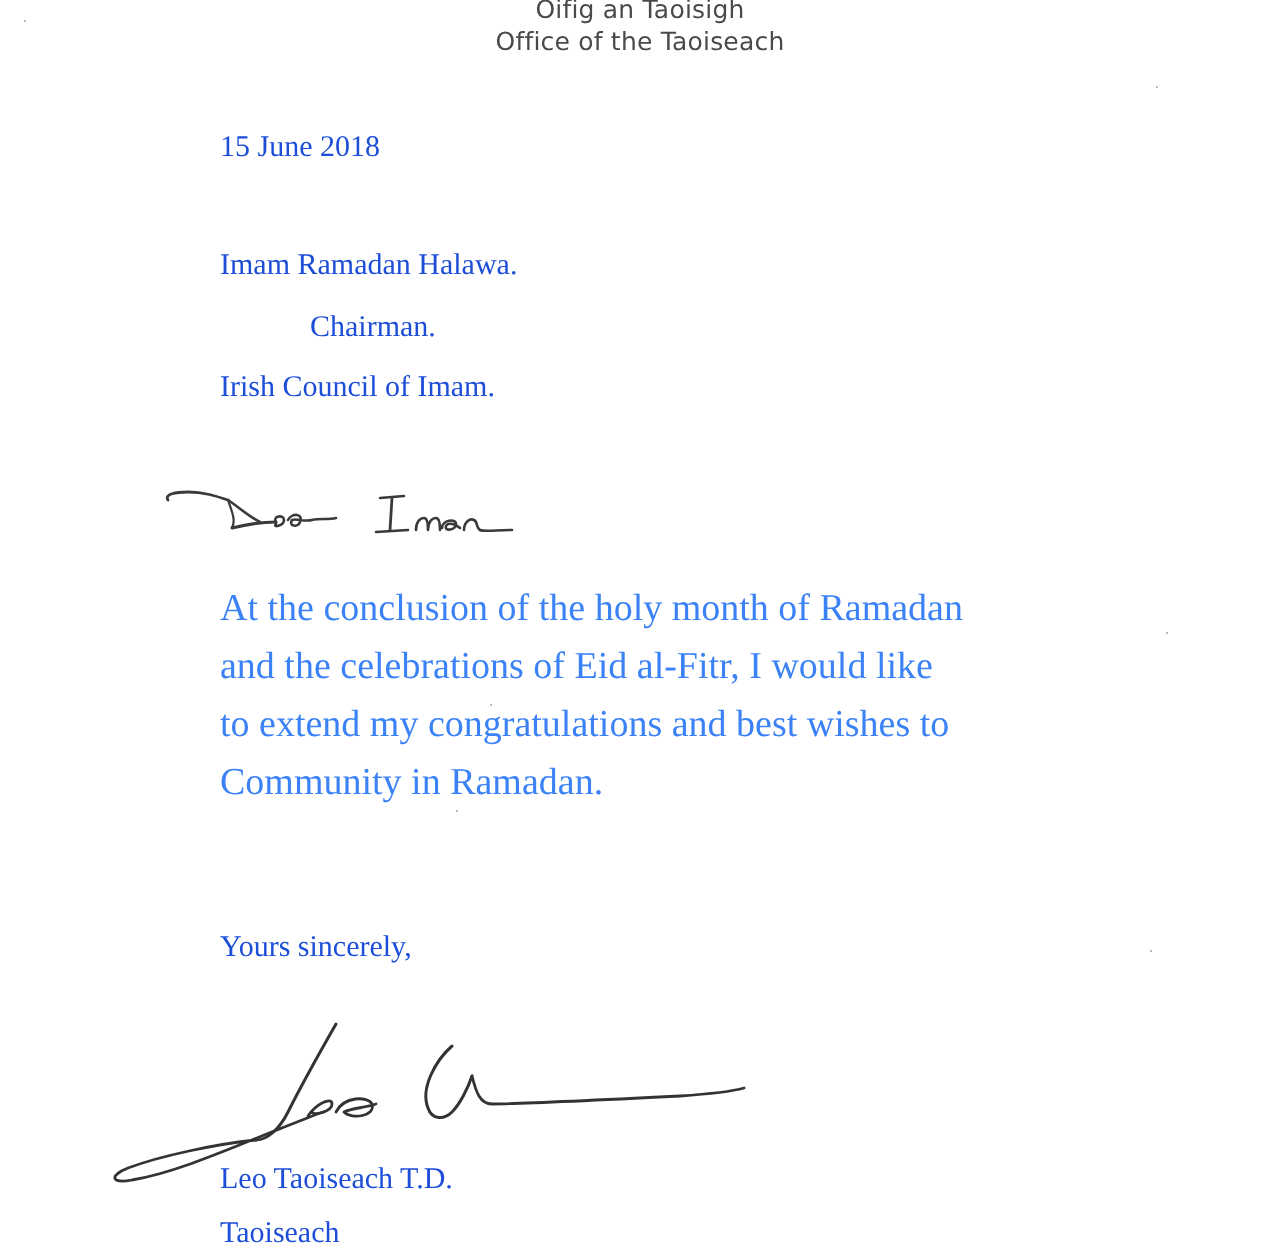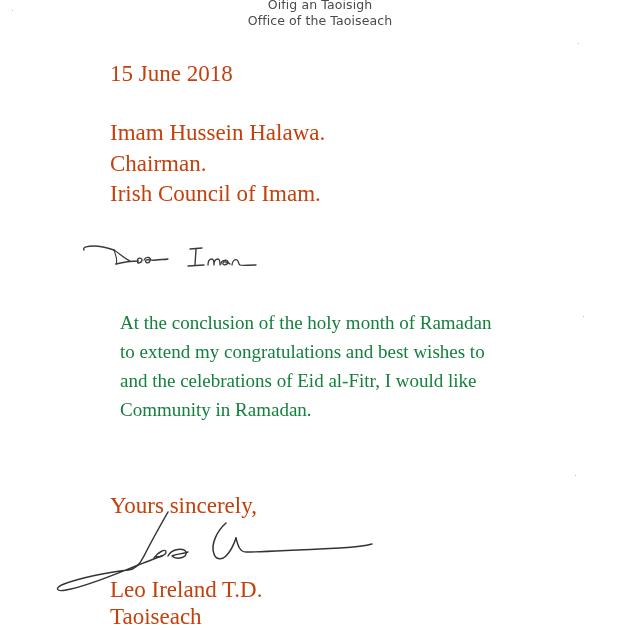--- a/index.html
+++ b/index.html
@@ -34,42 +34,41 @@
       letter-spacing: 0.1px;
     }
     .letterhead div {
       position: relative;
       left: 3px;
     }
     .serif-line {
       position: absolute;
       left: 110px;
       font-family: "Liberation Serif", serif;
-      font-size: 23px;
+      font-size: 15px;
       line-height: 20px;
-      color: #c2410c;
+      color: #1d4ed8;
       white-space: nowrap;
     }
     .date { top: 64px; }
     .addr-1 { top: 123px; }
-    .addr-2 { top: 154px; }
+    .addr-2 { top: 154px; margin-left: 45px; }
     .addr-3 { top: 184px; }
     .body-para {
       position: absolute;
-      left: 120px;
+      left: 110px;
       top: 290px;
       width: 440px;
       font-family: "Liberation Serif", serif;
       font-size: 19px;
       line-height: 29px;
-      color: #15803d;
-      margin-top: 18px;
+      color: #3b82f6;
     }
     .body-para span { display: block; white-space: nowrap; }
-    .closing { top: 464px; margin-top: 32px; }
+    .closing { top: 464px; }
     .sig-name { top: 580px; }
     .sig-title { top: 607px; text-align: right; }
 
     .salutation {
       position: absolute;
       left: 80px;
       top: 236px;
       width: 200px;
       height: 40px;
     }
@@ -98,21 +97,21 @@
 
 <div class="page">
 
   <div class="letterhead">
     <div>Oifig an Taoisigh</div>
     <div>Office of the Taoiseach</div>
   </div>
 
   <div class="serif-line date">15 June 2018</div>
 
-  <div class="serif-line addr-1">Imam Hussein Halawa.</div>
+  <div class="serif-line addr-1">Imam Ramadan Halawa.</div>
   <div class="serif-line addr-2">Chairman.</div>
   <div class="serif-line addr-3">Irish Council of Imam.</div>
 
   <div class="salutation">
     <span class="hidden-text">Dear Imam</span>
     <svg width="200" height="40" viewBox="0 0 200 40" fill="none" stroke="#3a3a3a" stroke-linecap="round" stroke-linejoin="round">
 
       <path d="M4 14 C 2 11, 8 10, 14 10 C 22 10, 28 12, 34 14" stroke-width="1.4"></path>
       <path d="M34 14 C 40 18, 44 22, 50 25" stroke-width="1.3"></path>
       <path d="M34 14 C 36 20, 38 24, 36 28" stroke-width="1.1"></path>
@@ -124,22 +123,22 @@
       <path d="M116 13 L 115 29" stroke-width="1.4"></path>
       <path d="M108 30 L 124 29" stroke-width="1.3"></path>
       <path d="M128 29 C 128 25, 130 23, 132 23 C 134 23, 134 27, 134 29 C 134 25, 136 23, 138 23 C 140 23, 140 27, 140 29" stroke-width="1.3"></path>
       <path d="M141 28 C 141 24, 148 23, 148 26 C 148 29, 142 30, 143 27 C 144 25, 148 26, 150 28" stroke-width="1.3"></path>
       <path d="M152 29 C 152 25, 155 23, 157 24 C 159 25, 158 28, 160 29 C 162 30, 168 29, 176 29" stroke-width="1.3"></path>
     </svg>
   </div>
 
   <div class="body-para">
     <span>At the conclusion of the holy month of Ramadan</span>
+    <span>and the celebrations of Eid al-Fitr, I would like</span>
     <span>to extend my congratulations and best wishes to</span>
-    <span>and the celebrations of Eid al-Fitr, I would like</span>
     <span>Community in Ramadan.</span>
   </div>
 
   <div class="serif-line closing">Yours sincerely,</div>
 
   <div class="signature">
     <span class="hidden-text">Leo V</span>
     <svg width="340" height="95" viewBox="0 0 340 95" fill="none" stroke="#333333" stroke-linecap="round" stroke-linejoin="round">
 
       <path d="M118 12 C 110 26, 100 44, 94 56 C 90 64, 84 70, 78 70" stroke-width="1.5"></path>
@@ -148,21 +147,21 @@
 
       <path d="M104 58 C 108 52, 116 48, 116 52 C 116 56, 106 58, 106 56" stroke-width="1.4"></path>
 
       <path d="M118 56 C 122 48, 134 48, 136 52 C 138 58, 126 60, 122 56 C 126 54, 132 54, 138 52" stroke-width="1.4"></path>
 
       <path d="M176 23 C 168 30, 160 44, 164 54 C 166 60, 172 60, 176 56 C 180 52, 184 44, 186 38" stroke-width="1.5"></path>
       <path d="M186 38 C 188 46, 190 52, 196 52 C 210 52, 250 50, 290 48 C 305 47, 315 46, 322 44" stroke-width="1.4"></path>
     </svg>
   </div>
 
-  <div class="serif-line sig-name">Leo Ireland T.D.</div>
+  <div class="serif-line sig-name">Leo Taoiseach T.D.</div>
   <div class="serif-line sig-title">Taoiseach</div>
 
   <span class="speck" style="left:578px;top:43px;"></span>
   <span class="speck" style="left:583px;top:316px;"></span>
   <span class="speck" style="left:245px;top:352px;"></span>
   <span class="speck" style="left:228px;top:405px;"></span>
   <span class="speck" style="left:575px;top:475px;"></span>
   <span class="speck" style="left:12px;top:10px;"></span>
 
 </div>

